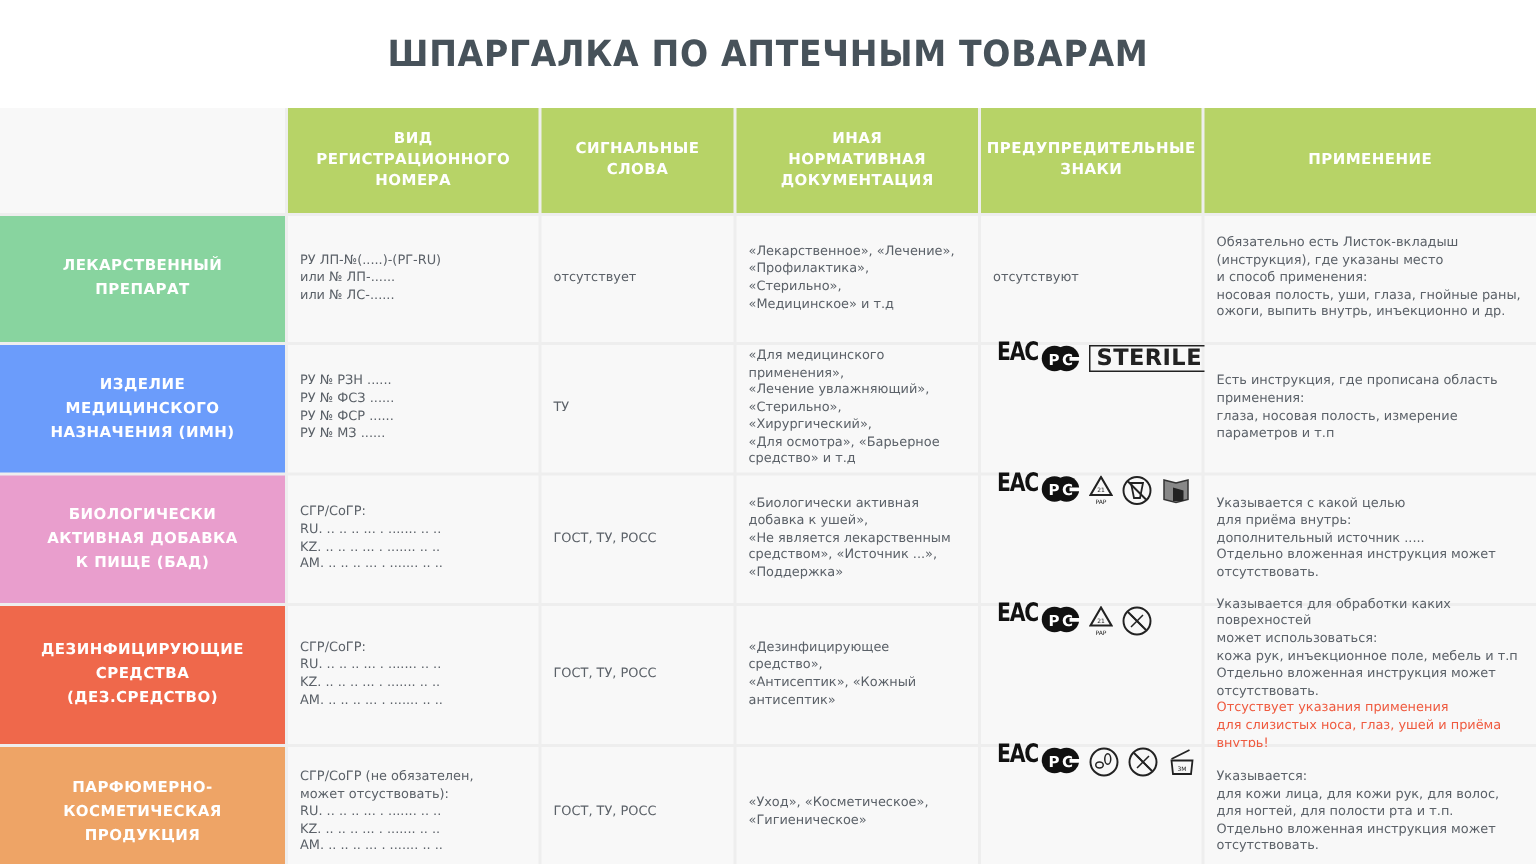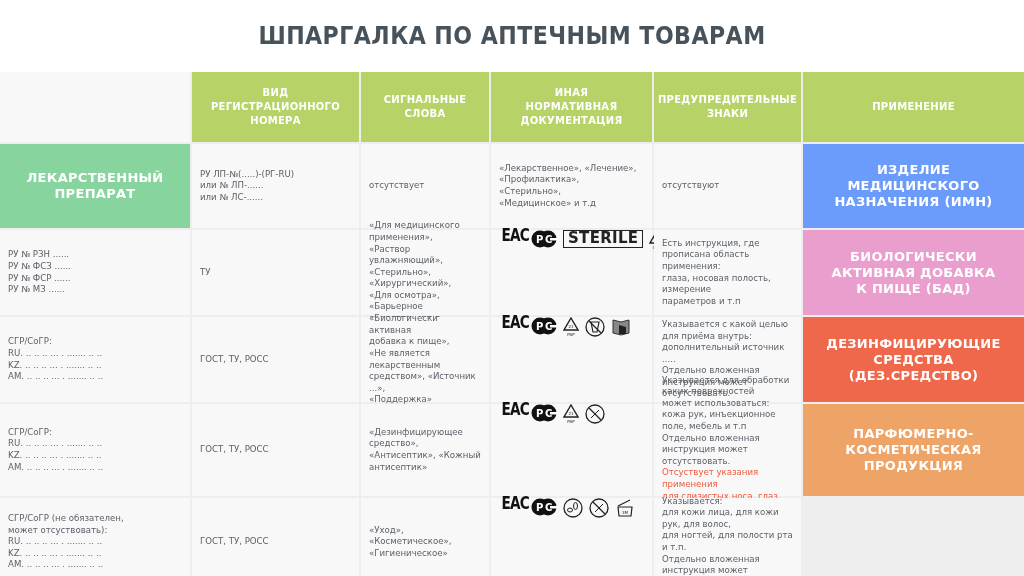--- a/index.html
+++ b/index.html
@@ -22,21 +22,21 @@
       gap: 2px;
       background: #eeeeee;
     }
     .cell { background: #f8f8f8; display: flex; align-items: center; font-size: 8.6px; line-height: 11.6px; color: #5b6168; padding: 0 8px; }
     .cell.corner { background: #f8f8f8; }
     .hdr {
       background: #b7d367; color: #ffffff; font-weight: bold; font-size: 10px; line-height: 14px;
       justify-content: center; text-align: center; letter-spacing: 0.3px; white-space: pre-line;
     }
     .cat {
-      color: #ffffff; font-weight: bold; font-size: 13px; line-height: 16px;
+      color: #ffffff; font-weight: bold; font-size: 10px; line-height: 16px;
       justify-content: center; text-align: center; letter-spacing: 0.3px; white-space: pre-line;
     }
     .multi { white-space: pre-line; }
     .warn { color: #ef5a3f; font-weight: normal; }
     .icons { display: flex; align-items: flex-start; gap: 6px; padding-left: 8px; }
     .icon { display: inline-flex; align-items: center; justify-content: center; }
     .eac { font-family: "DejaVu Sans", sans-serif; font-weight: bold; font-size: 17px; color: #111; letter-spacing: -1px; transform: scaleX(0.8); display: inline-block; width: 26px; }
     .sterile { border: 1.5px solid #222; font-weight: bold; font-size: 15px; padding: 2px 4px; color: #222; letter-spacing: 0.3px; }
     .appl p { margin: 0; }
     .appl { display: block; padding-top: 0; }
@@ -65,31 +65,36 @@
   <div class="cell cat" style="background:#88d49f">ЛЕКАРСТВЕННЫЙ
 ПРЕПАРАТ</div>
   <div class="cell multi">РУ ЛП-№(.....)-(РГ-RU)
 или № ЛП-......
 или № ЛС-......</div>
   <div class="cell">отсутствует</div>
   <div class="cell multi">«Лекарственное», «Лечение»,
 «Профилактика», «Стерильно»,
 «Медицинское» и т.д</div>
   <div class="cell">отсутствуют</div>
+  <div class="cell multi">Обязательно есть Листок-вкладыш
+(инструкция), где указаны место
+и способ применения:
+носовая полость, уши, глаза, гнойные раны,
+ожоги, выпить внутрь, инъекционно и др.</div>
 
   <div class="cell cat" style="background:#6b9cfb">ИЗДЕЛИЕ
 МЕДИЦИНСКОГО
 НАЗНАЧЕНИЯ (ИМН)</div>
   <div class="cell multi">РУ № РЗН ......
 РУ № ФСЗ ......
 РУ № ФСР ......
 РУ № МЗ ......</div>
   <div class="cell">ТУ</div>
   <div class="cell multi">«Для медицинского применения»,
-«Раствор увлажняющий»,
+«Лечение увлажняющий»,
 «Стерильно», «Хирургический»,
 «Для осмотра», «Барьерное
 средство»  и т.д</div>
   <div class="cell icons">
     <span class="icon eac">ЕАС</span>
     <span class="icon">
       <svg width="26" height="18" viewBox="0 0 26 18">
           <circle cx="9" cy="9" r="8.5" fill="#111"></circle>
           <circle cx="17" cy="9" r="8.5" fill="#111"></circle>
           <text x="5" y="13" font-size="10" font-weight="bold" fill="#fff" font-family="DejaVu Sans, sans-serif">Р</text>
@@ -113,21 +118,21 @@
 
   <div class="cell cat" style="background:#e99ecd">БИОЛОГИЧЕСКИ
 АКТИВНАЯ ДОБАВКА
 К ПИЩЕ (БАД)</div>
   <div class="cell multi">СГР/СоГР:
 RU. .. .. .. ... . ....... .. ..
 KZ. .. .. .. ... . ....... .. ..
 AM. .. .. .. ... . ....... .. ..</div>
   <div class="cell">ГОСТ, ТУ, РОСС</div>
   <div class="cell multi">«Биологически активная
-добавка к пище»,
+добавка к ушей»,
 «Не является лекарственным
 средством», «Источник ...»,
 «Поддержка»</div>
   <div class="cell icons">
     <span class="icon eac">ЕАС</span>
     <span class="icon">
       <svg width="26" height="18" viewBox="0 0 26 18">
           <circle cx="9" cy="9" r="8.5" fill="#111"></circle>
           <circle cx="17" cy="9" r="8.5" fill="#111"></circle>
           <text x="5" y="13" font-size="10" font-weight="bold" fill="#fff" font-family="DejaVu Sans, sans-serif">Р</text>

